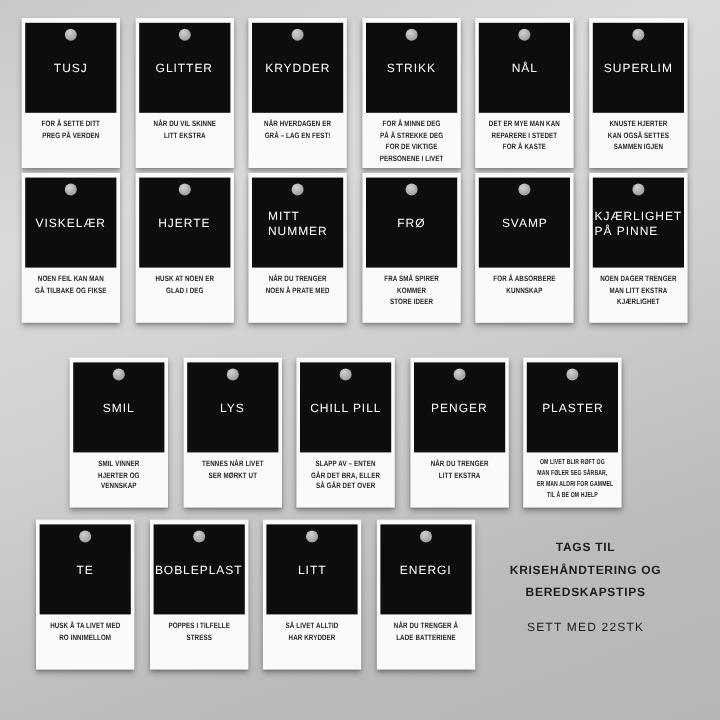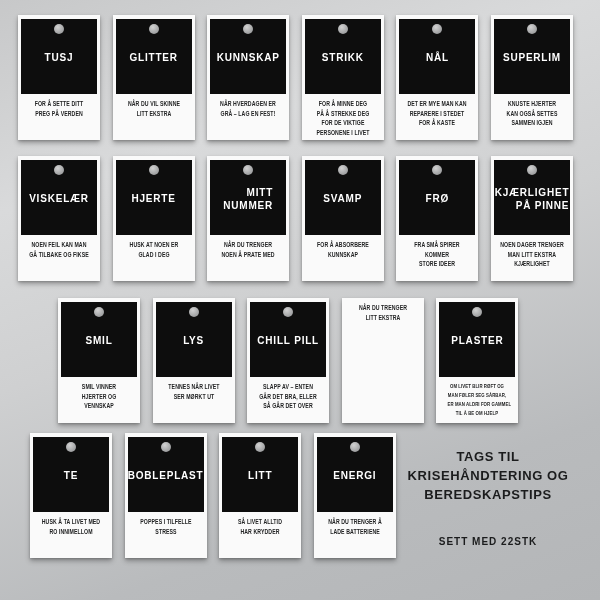--- a/index.html
+++ b/index.html
@@ -16,21 +16,21 @@
     height: 600px;
     background: linear-gradient(160deg, #c7c8c9 0%, #d9dadb 26%, #cfd0d1 48%, #b9bbbd 78%, #b4b6b8 100%);
   }
   .tag-row {
     position: absolute;
     left: 18px;
     display: flex;
     gap: 12.6px;
   }
   .row-1 { top: 15px; }
-  .row-2 { top: 156px; }
+  .row-2 { top: 144px; }
   .row-3 { top: 298px; padding-left: 40px; }
   .row-4 { top: 433px; padding-left: 12px; }
   .tag {
     width: 82px;
     height: 125px;
     background: #fafafa;
     box-shadow: 0 3px 5px rgba(0,0,0,0.30), 0 1px 2px rgba(0,0,0,0.18);
     box-sizing: border-box;
     flex: 0 0 auto;
   }
@@ -48,25 +48,25 @@
     top: 5px;
     left: 50%;
     margin-left: -5px;
     width: 10px;
     height: 10px;
     border-radius: 50%;
     background: radial-gradient(circle at 38% 32%, #d2d2d2 0%, #aaabac 55%, #8b8c8d 100%);
   }
   .tag-title {
     color: #ffffff;
-    font-weight: bold;
+    font-weight: normal;
     font-size: 10px;
     letter-spacing: 0.8px;
     line-height: 12.5px;
-    text-align: right;
+    text-align: left;
     white-space: pre;
     margin-top: 4px;
   }
   .tag-title.title--small {
     font-size: 8.5px;
     letter-spacing: 0.2px;
   }
   .tag-desc {
     margin-top: 5px;
     color: #222324;
@@ -87,28 +87,28 @@
   .info-panel {
     position: absolute;
     left: 388px;
     top: 447px;
     width: 200px;
     text-align: center;
     color: #1b1c1d;
   }
   .info-heading {
     font-weight: bold;
-    font-size: 13px;
+    font-size: 10px;
     letter-spacing: 0.6px;
     line-height: 19px;
     white-space: pre;
   }
   .info-sub {
-    margin-top: 32px;
-    font-weight: bold;
+    margin-top: 14px;
+    font-weight: normal;
     font-size: 10px;
     letter-spacing: 1px;
   }
 </style>
 </head>
 <body>
 
 <div class="backdrop">
 
   <div class="tag-row row-1">
@@ -124,21 +124,21 @@
       <div class="tag-black">
         <span class="hole"></span>
         <div class="tag-title">GLITTER</div>
       </div>
       <div class="tag-desc">NÅR DU VIL SKINNE
 LITT EKSTRA</div>
     </div>
     <div class="tag">
       <div class="tag-black">
         <span class="hole"></span>
-        <div class="tag-title">KUNNSKAP</div>
+        <div class="tag-title">KRYDDER</div>
       </div>
       <div class="tag-desc">NÅR HVERDAGEN ER
 GRÅ – LAG EN FEST!</div>
     </div>
     <div class="tag">
       <div class="tag-black">
         <span class="hole"></span>
         <div class="tag-title">STRIKK</div>
       </div>
       <div class="tag-desc">FOR Å MINNE DEG
@@ -188,37 +188,37 @@
         <span class="hole"></span>
         <div class="tag-title">MITT
 NUMMER</div>
       </div>
       <div class="tag-desc">NÅR DU TRENGER
 NOEN Å PRATE MED</div>
     </div>
     <div class="tag">
       <div class="tag-black">
         <span class="hole"></span>
-        <div class="tag-title">SVAMP</div>
-      </div>
-      <div class="tag-desc">FOR Å ABSORBERE
-KUNNSKAP</div>
-    </div>
-    <div class="tag">
-      <div class="tag-black">
-        <span class="hole"></span>
         <div class="tag-title">FRØ</div>
       </div>
       <div class="tag-desc">FRA SMÅ SPIRER
 KOMMER
 STORE IDEER</div>
     </div>
     <div class="tag">
       <div class="tag-black">
         <span class="hole"></span>
+        <div class="tag-title">SVAMP</div>
+      </div>
+      <div class="tag-desc">FOR Å ABSORBERE
+KUNNSKAP</div>
+    </div>
+    <div class="tag">
+      <div class="tag-black">
+        <span class="hole"></span>
         <div class="tag-title">KJÆRLIGHET
 PÅ PINNE</div>
       </div>
       <div class="tag-desc">NOEN DAGER TRENGER
 MAN LITT EKSTRA
 KJÆRLIGHET</div>
     </div>
   </div>
 
   <div class="tag-row row-3">
@@ -242,20 +242,24 @@
     <div class="tag">
       <div class="tag-black">
         <span class="hole"></span>
         <div class="tag-title">CHILL PILL</div>
       </div>
       <div class="tag-desc">SLAPP AV – ENTEN
 GÅR DET BRA, ELLER
 SÅ GÅR DET OVER</div>
     </div>
     <div class="tag">
+      <div class="tag-black">
+        <span class="hole"></span>
+        <div class="tag-title">PENGER</div>
+      </div>
       <div class="tag-desc">NÅR DU TRENGER
 LITT EKSTRA</div>
     </div>
     <div class="tag">
       <div class="tag-black">
         <span class="hole"></span>
         <div class="tag-title">PLASTER</div>
       </div>
       <div class="tag-desc desc--xs">OM LIVET BLIR RØFT OG
 MAN FØLER SEG SÅRBAR,

